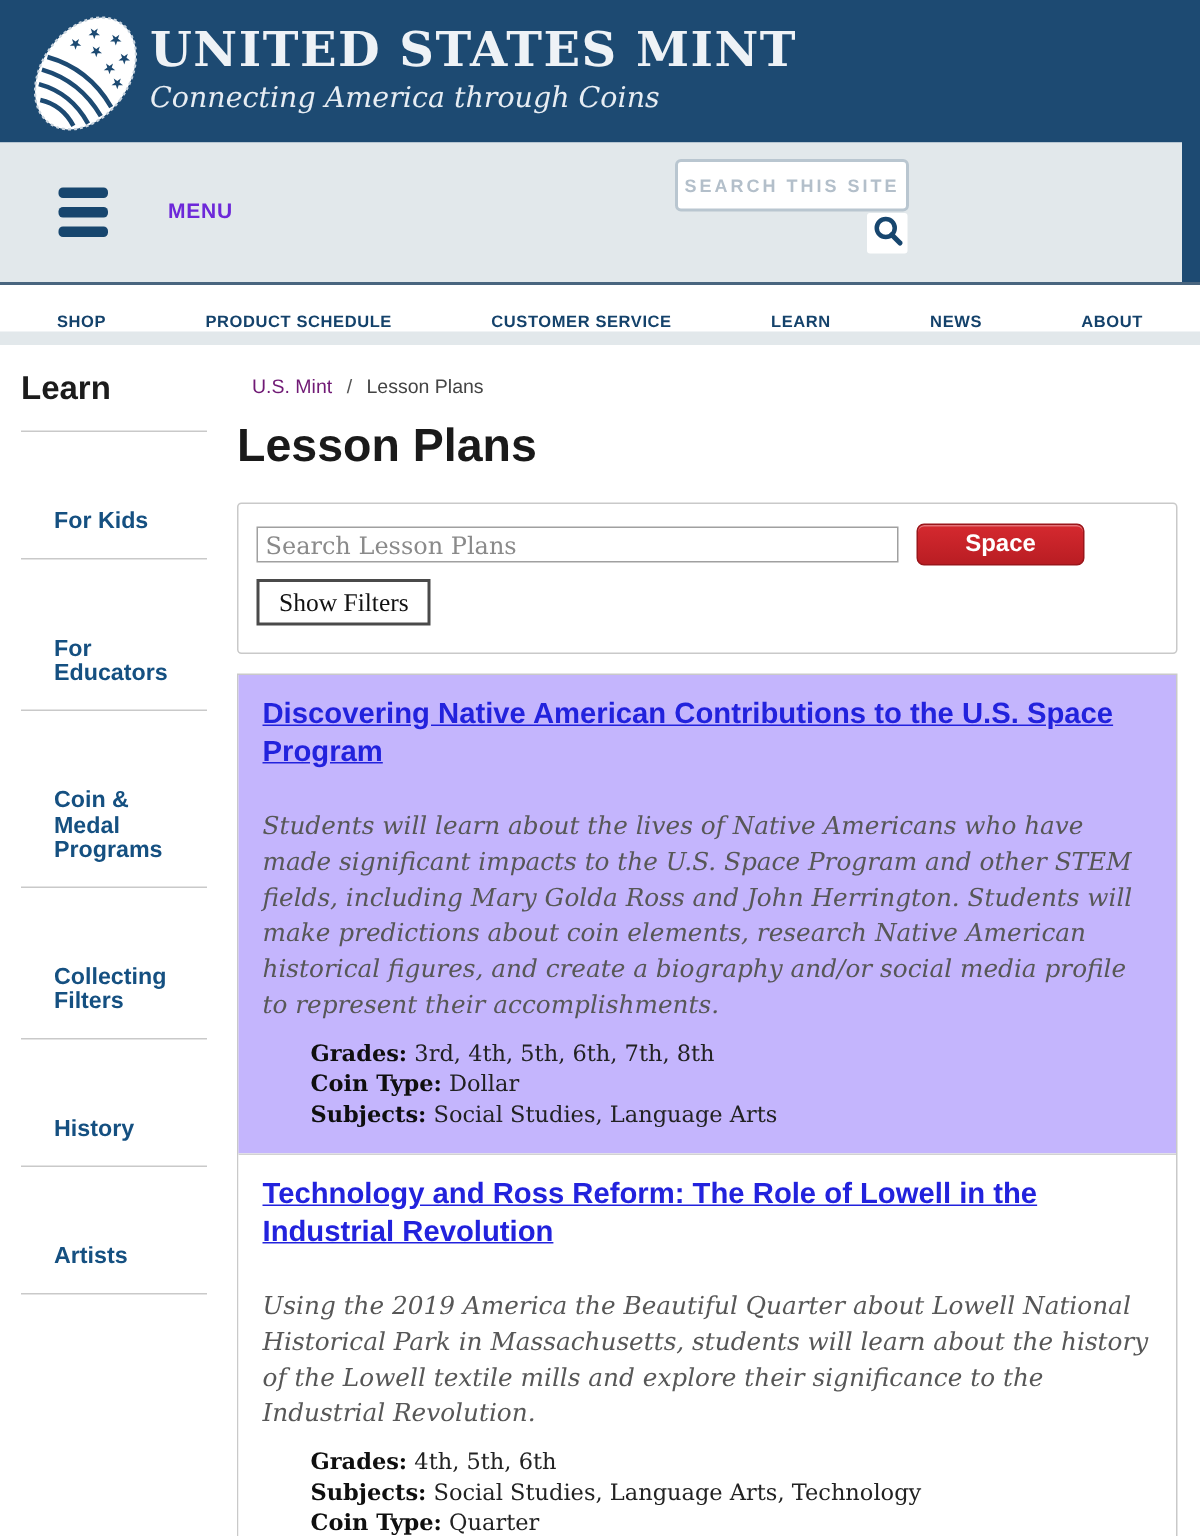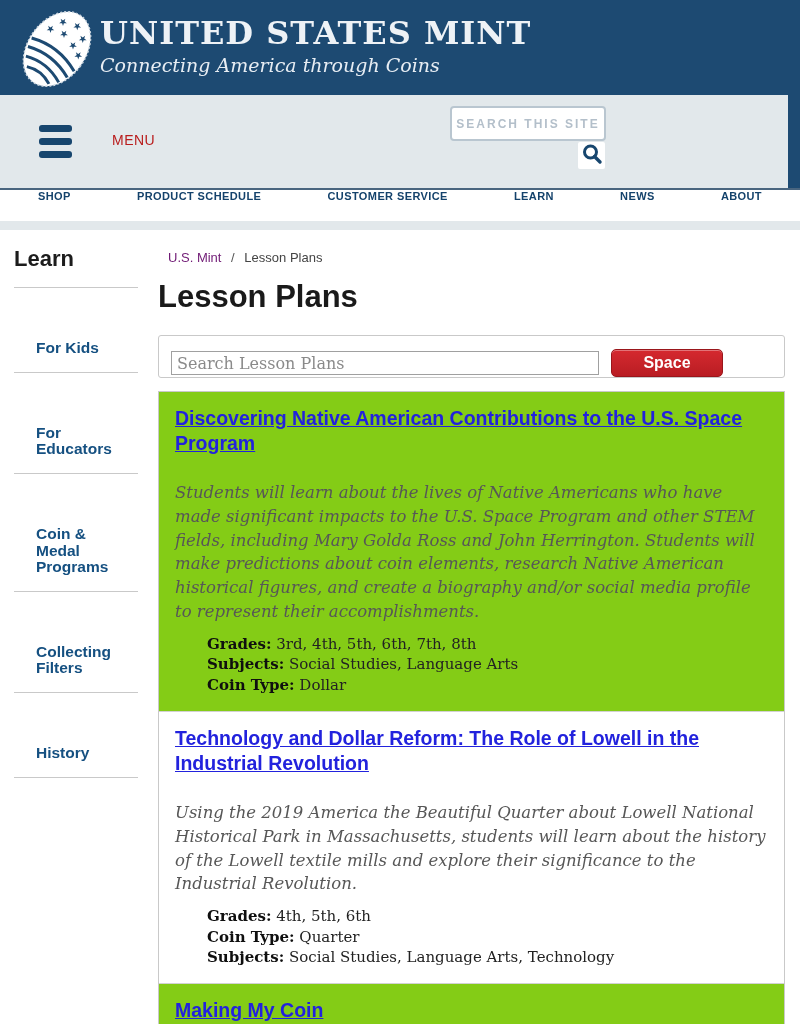--- a/index.html
+++ b/index.html
@@ -18,34 +18,34 @@
                  background:#1d4a72; z-index:5; }
 
   
   .menubar { position:relative; height:93px; background:#e2e8eb; }
   .menu-toggle { position:absolute; left:39px; top:24px; width:110px; height:44px;
                  background:none; border:none; cursor:pointer; text-align:left; }
   .hamburger { display:inline-block; vertical-align:middle; }
   .hamburger .bar { display:block; width:33px; height:7px; background:#17466e;
                     border-radius:3px; margin-bottom:6px; }
   .hamburger .bar:last-child { margin-bottom:0; }
-  .menu-label { position:absolute; left:73px; top:13px; font-size:14px; font-weight:normal;
-                color:#b91c1c; letter-spacing:0.5px; }
+  .menu-label { position:absolute; left:73px; top:13px; font-size:14px; font-weight:bold;
+                color:#6d28d9; letter-spacing:0.5px; }
   .site-search-box { position:absolute; left:450px; top:11px; width:156px; height:35px;
                      background:#fff; border:2px solid #b9c6d0; border-radius:4px;
                      font-size:12px; font-weight:bold; letter-spacing:2px; color:#4a5a66;
                      text-align:center; padding:0 4px; }
   .site-search-box::placeholder { color:#b3bfca; opacity:1; }
   .site-search-btn { position:absolute; left:578px; top:47px; width:27px; height:27px;
                      background:#fff; border:none; border-radius:2px; cursor:pointer;
                      display:flex; align-items:center; justify-content:center; }
 
   
   .primary-nav { height:33px; background:#fff; border-top:2px solid #49657f;
-                 display:flex; align-items:flex-start; justify-content:space-between;
+                 display:flex; align-items:flex-end; justify-content:space-between;
                  padding:0 38px; }
   .primary-nav a { font-size:11px; font-weight:bold; color:#14426b; text-decoration:none;
                    letter-spacing:0.4px; }
   .nav-bottom-strip { height:9px; background:#e2e8eb; }
 
   
   .content { display:flex; align-items:flex-start; }
   .sidebar { width:158px; padding:16px 0 0 14px; flex:none; }
   .sidebar-heading { font-size:22px; font-weight:bold; color:#1c1c1c; margin-bottom:15px; }
   .side-list { list-style:none; border-top:1px solid #c9c9c9; width:124px; }
@@ -54,39 +54,39 @@
                        color:#155081; line-height:1.05;margin-top:37px; }
 
   .main { flex:1; padding:20px 15px 0 0; }
   .breadcrumb { margin:0 0 14px 10px; font-size:13px; color:#444; }
   .breadcrumb .bc-home { color:#701a75; text-decoration:none; cursor:pointer; }
   .breadcrumb .bc-sep { margin:0 6px; color:#555; }
   .page-title { font-size:31px; font-weight:bold; color:#1a1a1a; margin:0 0 20px 0; }
 
   
   .search-panel { border:1px solid #c9c9c9; border-radius:3px; background:#fff;
-                  padding:13px 12px 0 12px; }
+                  padding:13px 12px 18px 12px; }
   .search-row { display:flex; align-items:center; }
   .lesson-search-input { width:428px; height:24px; border:1px solid #a0a0a0;
                          font-family:"DejaVu Serif", serif; font-size:16px; color:#333;
                          padding:1px 5px; }
   .lesson-search-input::placeholder { color:#8a8a8a; opacity:1; }
   .search-btn { margin-left:12px; width:112px; height:28px; border:1px solid #9a161b;
                 border-radius:5px; background:linear-gradient(#d5292f,#b91d23);
                 color:#fff; font-weight:bold; font-size:16px; cursor:pointer;
                 font-family:"Liberation Sans", sans-serif;
                 box-shadow:inset 0 1px 0 rgba(255,255,255,.35); }
   .show-filters-btn { margin-top:9px; height:31px; padding:0 13px; background:#fff;
                       border:2px solid #4a4a4a; font-family:"Liberation Serif", serif;
                       font-size:17px; color:#111; cursor:pointer; }
 
   
   .results { margin-top:13px; border:1px solid #c9c9c9; }
   .card { padding:14px 16px 16px 16px; background:#fff; }
-  .card.alt { background:#84cc16; }
+  .card.alt { background:#c4b5fd; }
   .card + .card { border-top:1px solid #d2d2d2; }
   .card-title { display:inline; font-size:19.5px; font-weight:bold; color:#2222dd;
                 text-decoration:underline; line-height:1.3; cursor:pointer; }
   .card-desc { font-family:"DejaVu Serif", serif; font-style:italic; font-size:16.5px;
                color:#575757; line-height:1.45; margin-top:24px; }
   .card-meta { margin-top:10px; font-family:"DejaVu Serif", serif; font-size:15px;
                color:#222; line-height:1.35;margin-left:32px; }
   .card-meta .lbl { font-weight:bold; color:#0f0f0f; }
 </style>
 </head>
@@ -159,75 +159,78 @@
       <li>
         <span>For Kids</span></li>
       <li>
         <span>For Educators</span></li>
       <li>
         <span>Coin &amp; Medal Programs</span></li>
       <li>
         <span>Collecting Filters</span></li>
       <li>
         <span>History</span></li>
+      <li>
+        <span>Artists</span></li>
     </ul>
   </aside>
 
   <main class="main">
     <div class="breadcrumb">
       <a class="bc-home">U.S. Mint</a>
       <span class="bc-sep">/</span>
       <span class="bc-current">Lesson Plans</span>
     </div>
 
     <h1 class="page-title">Lesson Plans</h1>
 
     <div class="search-panel">
       <div class="search-row">
         <input class="lesson-search-input" type="text" value="" placeholder="Search Lesson Plans" style="">
         <button class="search-btn">Space</button>
       </div>
+      <button class="show-filters-btn">Show Filters</button>
     </div>
 
     <div class="results">
 
       <div class="card alt">
         <a class="card-title">Discovering Native American Contributions to the U.S. Space Program</a>
         <div class="card-desc">Students will learn about the lives of Native Americans who have made significant impacts to the U.S. Space Program and other STEM fields, including Mary Golda Ross and John Herrington. Students will make predictions about coin elements, research Native American historical figures, and create a biography and/or social media profile to represent their accomplishments.</div>
         <div class="card-meta">
           <div>
             <span class="lbl">Grades:</span>
             <span>3rd, 4th, 5th, 6th, 7th, 8th</span>
           </div>
           <div>
+            <span class="lbl">Coin Type:</span>
+            <span>Dollar</span>
+          </div>
+          <div>
             <span class="lbl">Subjects:</span>
             <span>Social Studies, Language Arts</span>
           </div>
-          <div>
-            <span class="lbl">Coin Type:</span>
-            <span>Dollar</span>
-          </div>
         </div>
       </div>
 
       <div class="card">
-        <a class="card-title">Technology and Dollar Reform: The Role of Lowell in the Industrial Revolution</a>
+        <a class="card-title">Technology and Ross Reform: The Role of Lowell in the Industrial Revolution</a>
         <div class="card-desc">Using the 2019 America the Beautiful Quarter about Lowell National Historical Park in Massachusetts, students will learn about the history of the Lowell textile mills and explore their significance to the Industrial Revolution.</div>
         <div class="card-meta">
           <div>
             <span class="lbl">Grades:</span>
             <span>4th, 5th, 6th</span>
           </div>
           <div>
+            <span class="lbl">Subjects:</span>
+            <span>Social Studies, Language Arts, Technology</span>
+          </div>
+          <div>
             <span class="lbl">Coin Type:</span>
             <span>Quarter</span>
-          </div>
-          <div>
-            <span class="lbl">Subjects:</span>
-            <span>Social Studies, Language Arts, Technology</span>
           </div>
         </div>
       </div>
 
       <div class="card alt">
         <a class="card-title">Making My Coin</a>
         
       </div>
 
     </div>

